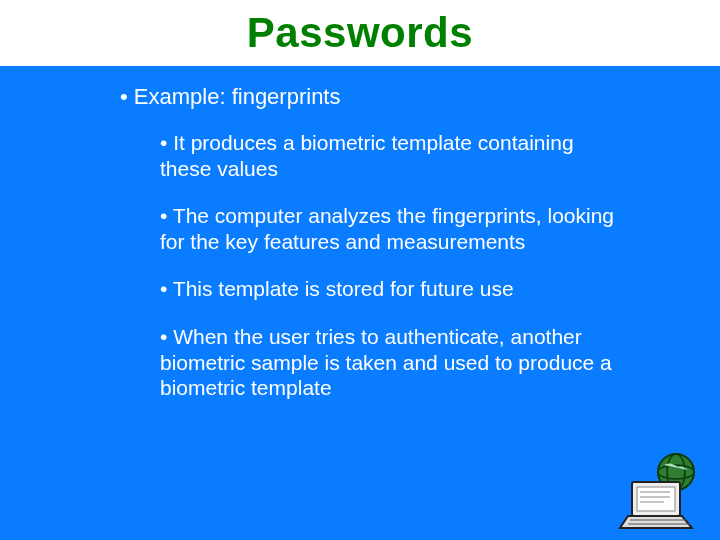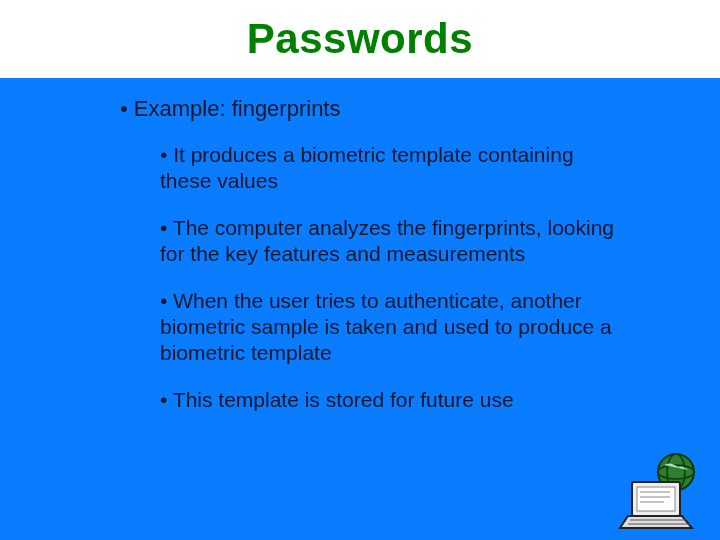--- a/index.html
+++ b/index.html
@@ -6,35 +6,35 @@
   html, body { width: 720px; height: 540px; overflow: hidden; font-family: Arial, Helvetica, sans-serif; }
   .slide {
     width: 720px;
     height: 540px;
     background: #0a7cff;
     position: relative;
   }
   .title-band {
     background: #ffffff;
     width: 100%;
-    height: 78px;
+    height: 66px;
     display: flex;
     align-items: center;
     justify-content: center;
   }
   .title {
     font-family: "Arial Black", Arial, sans-serif;
     font-weight: 900;
     font-size: 42px;
     color: #008000;
     letter-spacing: 0.5px;
   }
   .content {
     padding: 18px 90px 0 120px;
-    color: #0f172a;
+    color: #ffffff;
   }
   .example-line {
     font-size: 22px;
     margin-bottom: 20px;
     font-weight: 400;
   }
   .sub-list {
     padding-left: 40px;
   }
   .sub-item {
@@ -67,24 +67,24 @@
     </div>
 
     <div class="sub-list">
       <div class="sub-item">
         <span class="bullet">• </span><span>It produces a biometric template containing these values</span>
       </div>
       <div class="sub-item">
         <span class="bullet">• </span><span>The computer analyzes the fingerprints, looking for the key features and measurements</span>
       </div>
       <div class="sub-item">
-        <span class="bullet">• </span><span>When the user tries to authenticate, another biometric sample is taken and used to produce a biometric template</span>
+        <span class="bullet">• </span><span>This template is stored for future use</span>
       </div>
       <div class="sub-item">
-        <span class="bullet">• </span><span>This template is stored for future use</span>
+        <span class="bullet">• </span><span>When the user tries to authenticate, another biometric sample is taken and used to produce a biometric template</span>
       </div>
     </div>
   </div>
 
   <div class="corner-graphic">
     <svg viewBox="0 0 90 80" width="90" height="80">
 
       <circle cx="62" cy="22" r="18" fill="#2e7d32" stroke="#0b3d0b" stroke-width="2"></circle>
       <ellipse cx="62" cy="22" rx="18" ry="7" fill="none" stroke="#0b3d0b" stroke-width="1.5"></ellipse>
       <ellipse cx="62" cy="22" rx="9" ry="18" fill="none" stroke="#0b3d0b" stroke-width="1.5"></ellipse>

